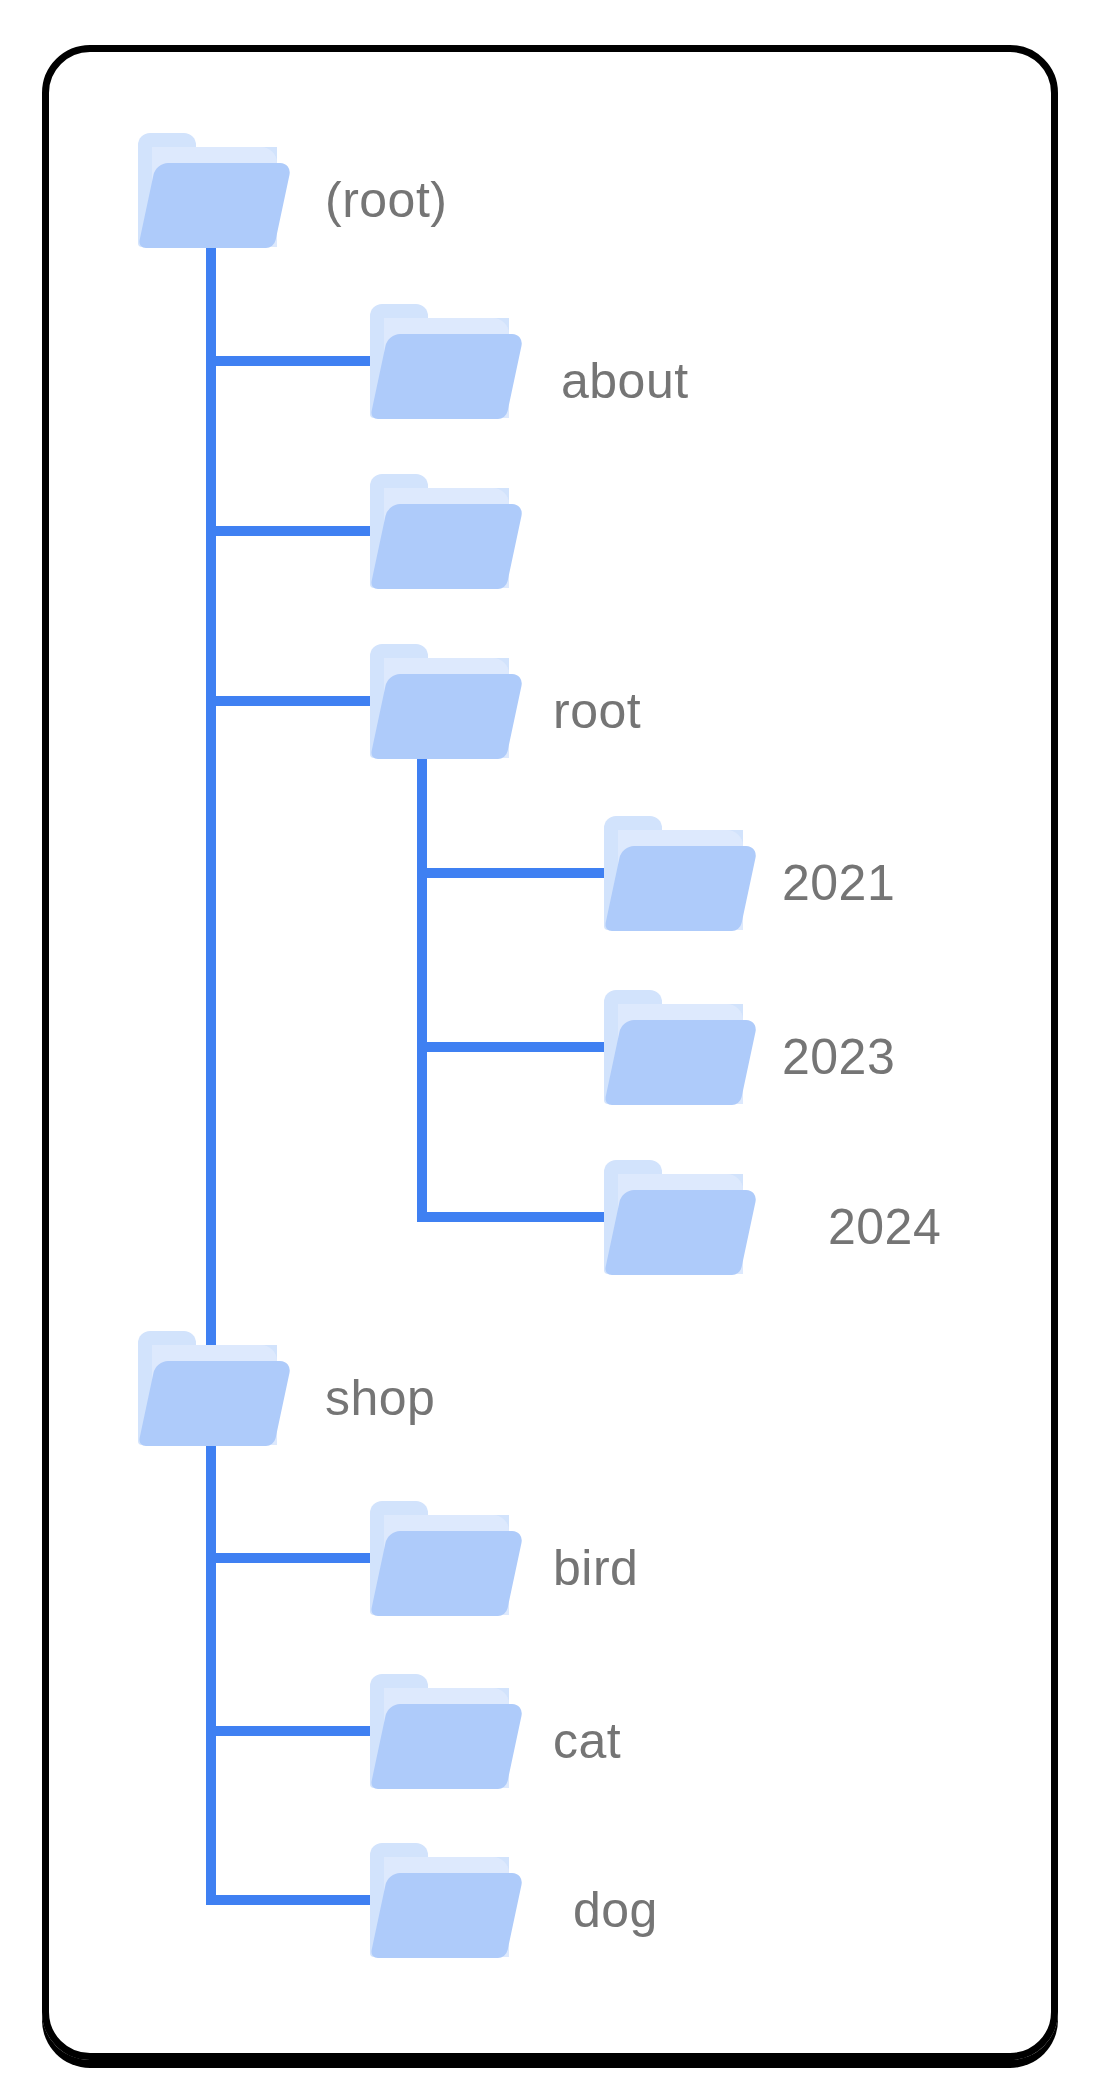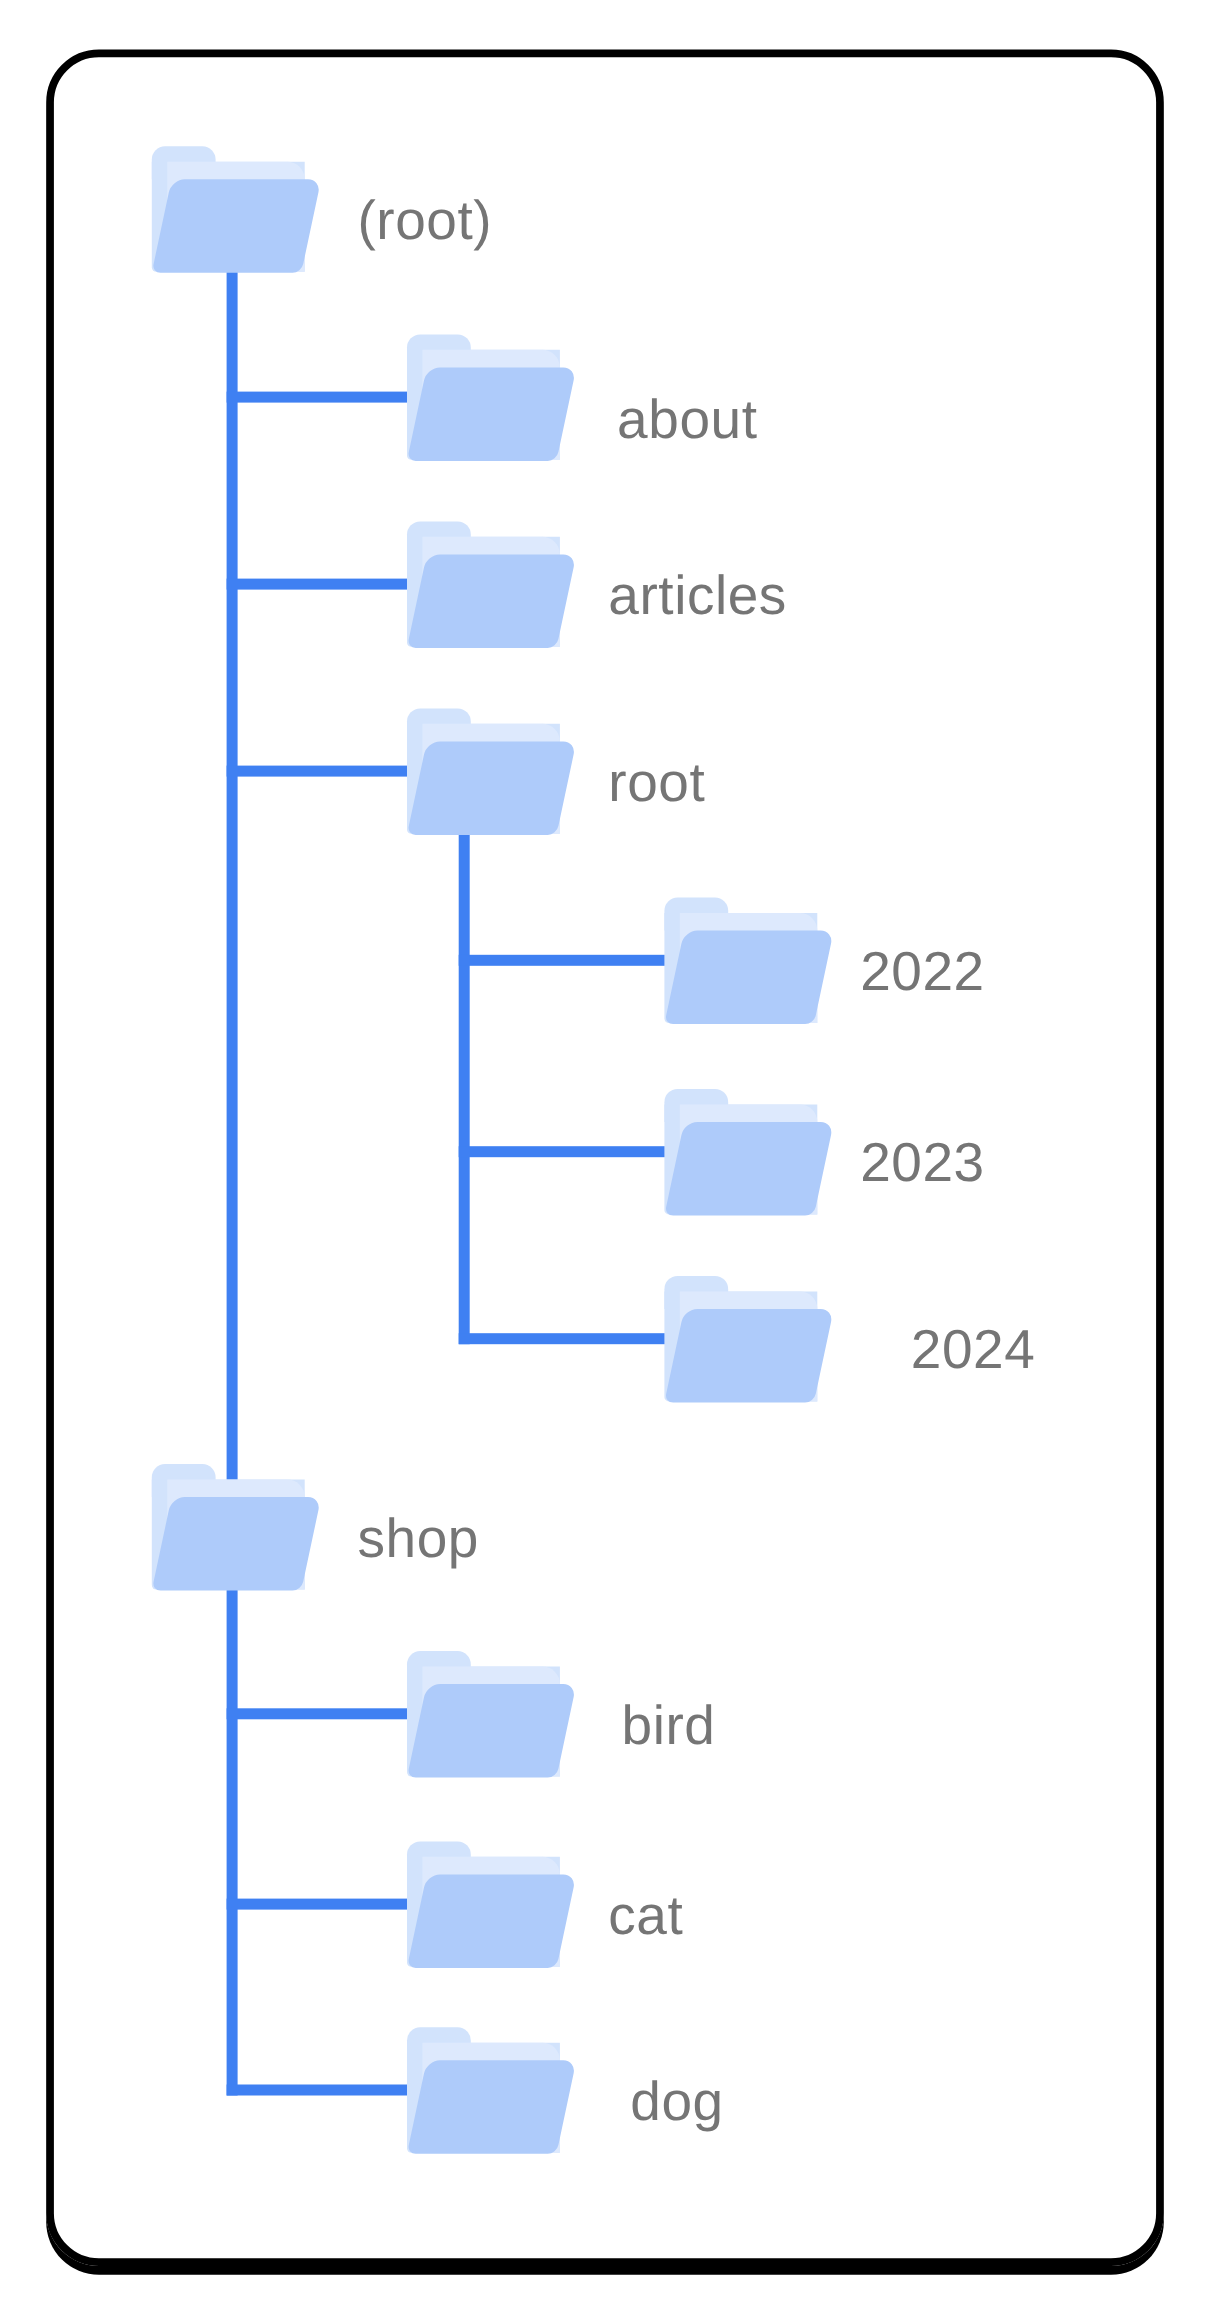--- a/index.html
+++ b/index.html
@@ -90,21 +90,21 @@
   .pos-dog      {left:370px;top:1843px;}
   
   .lbl-root     {left:325px;top:170px;}
   .lbl-about    {left:561px;top:341px;margin-top:10px;}
   .lbl-articles {left:553px;top:511px;}
   .lbl-news     {left:553px;top:681px;}
   .lbl-2022     {left:782px;top:853px;}
   .lbl-2023     {left:782px;top:1027px;}
   .lbl-2024     {left:828px;top:1197px;}
   .lbl-shop     {left:325px;top:1368px;}
-  .lbl-bird     {left:565px;top:1538px;}
+  .lbl-bird     {left:553px;top:1538px;}
   .lbl-cat      {left:553px;top:1711px;}
   .lbl-dog      {left:573px;top:1880px;}
   
   .trunk-root {left:206px;top:245px;width:10px;height:1660px;}
   .trunk-news {left:417px;top:750px;width:10px;height:472px;}
   .br-about   {left:206px;top:356px;width:176px;height:10px;}
   .br-articles{left:206px;top:526px;width:176px;height:10px;}
   .br-news    {left:206px;top:696px;width:176px;height:10px;}
   .br-2022    {left:417px;top:868px;width:199px;height:10px;}
   .br-2023    {left:417px;top:1042px;width:199px;height:10px;}
@@ -194,23 +194,22 @@
   </div>
   <div class="folder pos-dog">
     <div class="f-tab"></div>
     <div class="f-back"></div>
     <div class="f-sheet"></div>
     <div class="f-flap"></div>
   </div>
 
   <div class="label lbl-root">(root)</div>
   <div class="label lbl-about">about</div>
-  <div class="label lbl-articles">articles</div>
   <div class="label lbl-news">root</div>
-  <div class="label lbl-2022">2022</div>
+  <div class="label lbl-2022">2021</div>
   <div class="label lbl-2023">2023</div>
   <div class="label lbl-2024">2024</div>
   <div class="label lbl-shop">shop</div>
   <div class="label lbl-bird">bird</div>
   <div class="label lbl-cat">cat</div>
   <div class="label lbl-dog">dog</div>
 
 </div>
 
 </body></html>

